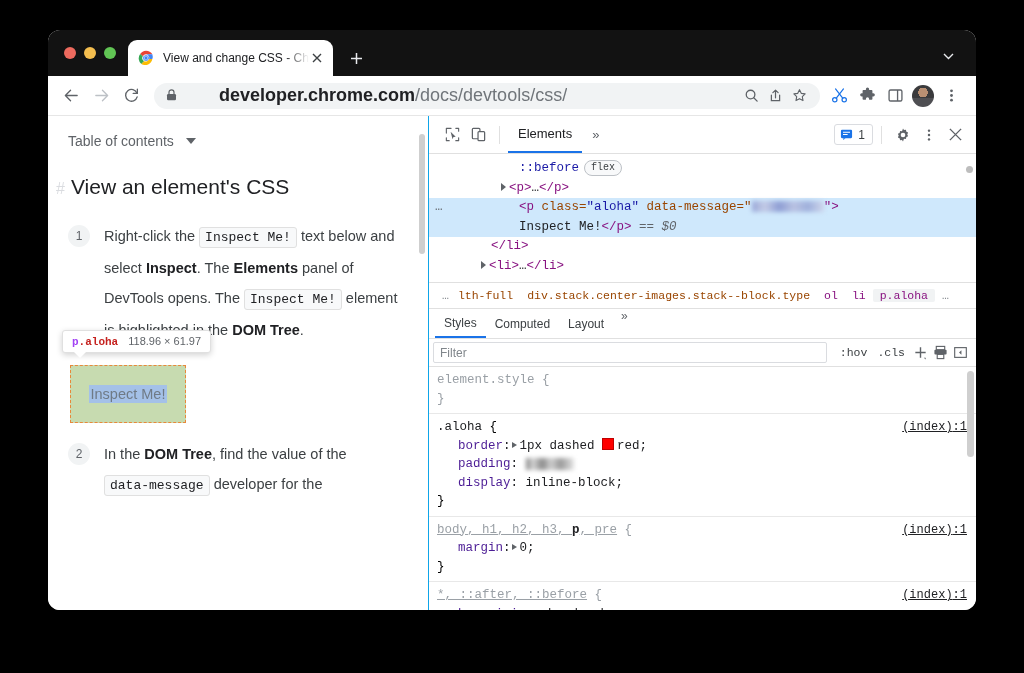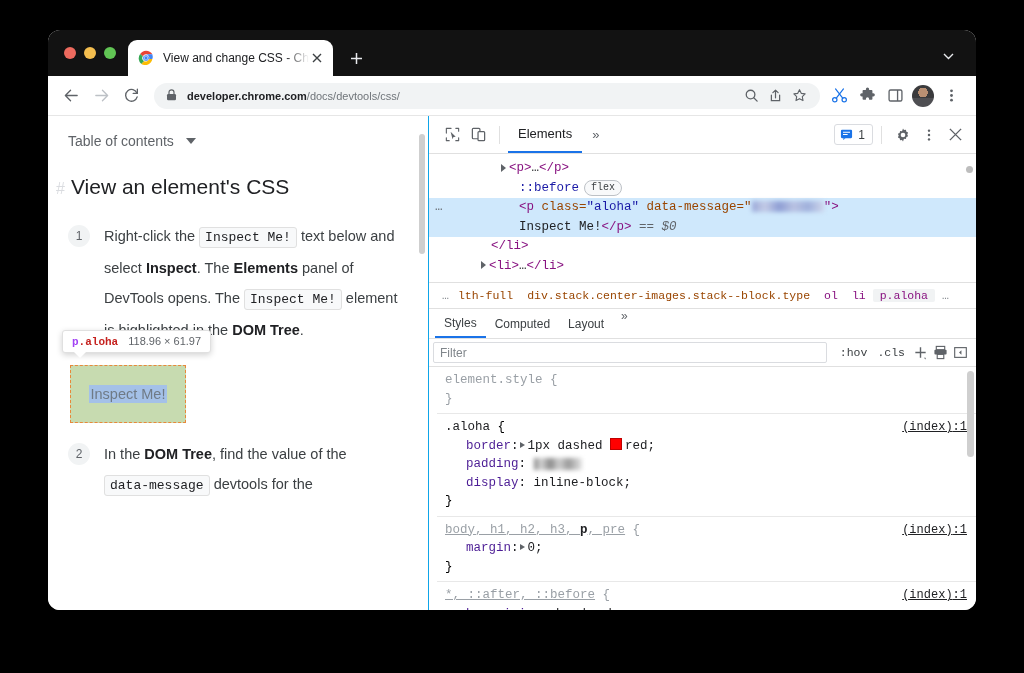--- a/index.html
+++ b/index.html
@@ -90,21 +90,21 @@
   .omnibox {
     flex: 1 1 auto; height: 26px;
     background: #f1f3f4;
     border-radius: 13px;
     display: flex; align-items: center;
     padding: 0 10px 0 12px;
     margin: 0 6px 0 6px;
     min-width: 0;
   }
   .lock { flex: 0 0 12px; margin-right: 9px; color: #5f6368; }
-  .url { font-size: 11px; color: #70757a; white-space: nowrap; overflow: hidden; }
+  .url { font-size: 18px; color: #70757a; white-space: nowrap; overflow: hidden; margin-left: 32px; }
   .url b { color: #202124; font-weight: 700; }
   .omni-actions { display: flex; align-items: center; gap: 2px; margin-left: auto; padding-left: 8px; }
   .omni-icon { width: 22px; height: 22px; display: flex; align-items: center; justify-content: center; color: #5f6368; }
   .tb-right { display: flex; align-items: center; gap: 2px; flex: 0 0 auto; }
   .tb-right .tb-btn { margin-right: 0; }
   .avatar {
     width: 22px; height: 22px; border-radius: 50%;
     background: radial-gradient(circle at 50% 34%, #b98f72 0 26%, transparent 27%),
                 linear-gradient(180deg,#3a3a3c 0 58%, #4e4e52 58% 100%);
     background-color: #c9c9c9;
@@ -325,21 +325,20 @@
   }
   .fb-icon { width: 20px; height: 20px; display: flex; align-items: center; justify-content: center; color: #5f6368; }
 
   .css-pane {
     flex: 1 1 auto;
     overflow: hidden;
     font-family: "Liberation Mono", monospace;
     font-size: 12.5px;
     line-height: 18.5px;
     position: relative;
-    margin-left: 8px;
   }
   .rule { border-bottom: 1px solid #e8e8e8; padding: 4px 8px 5px 8px; position: relative; }
   .rule.faded .sel, .rule.faded .brace { color: #9aa0a6; }
   .sel { color: #202124; }
   .sel .ua { color: #9aa0a6; text-decoration: underline; }
   .sel b { font-weight: 700; color: #202124; }
   .origin {
     position: absolute; right: 9px; top: 4px;
     color: #202124; font-size: 12px;
   }
@@ -514,21 +513,21 @@
               <span class="tt-sel"><span class="tag">p</span><span class="cls">.aloha</span></span>
               <span class="tt-dim">118.96 × 61.97</span>
             </div>
             <div class="inspect-box">
               <span class="inspect-text">Inspect Me!</span>
             </div>
           </div>
 
           <div class="step" style="margin-top:16px">
             <div class="step-num">2</div>
-            <div class="step-body"><span>In the </span><b>DOM Tree</b><span>, find the value of the </span><code class="inline">data-message</code><span> devtools for the </span></div>
+            <div class="step-body"><span>In the </span><b>DOM Tree</b><span>, find the value of the </span><code class="inline">data-message</code><span> developer for the </span></div>
           </div>
         </div>
       </div>
       <div class="page-scroll"></div>
     </div>
 
     <div class="devtools">
 
       <div class="dt-toolbar">
         <div class="dt-icon">
@@ -574,25 +573,25 @@
           </div>
           <div class="dt-icon">
             <svg width="15" height="15" viewBox="0 0 16 16">
                 <path d="M2 2l12 12M14 2L2 14" stroke="currentColor" stroke-width="1.5" fill="none"></path>
               </svg>
           </div>
         </div>
       </div>
 
       <div class="dom-tree">
+        <div class="dom-row" style="padding-left:90px">
+          <span class="pseudo">::before</span><span class="flexbadge">flex</span>
+        </div>
         <div class="dom-row" style="padding-left:72px">
           <span class="tri"></span><span class="tag">&lt;p&gt;</span><span class="txt">…</span><span class="tag">&lt;/p&gt;</span>
-        </div>
-        <div class="dom-row" style="padding-left:90px">
-          <span class="pseudo">::before</span><span class="flexbadge">flex</span>
         </div>
         <div class="dom-row sel" style="padding-left:90px">
           <span class="dots-gutter">…</span><span class="tag">&lt;p</span> <span class="attr">class</span><span class="attr">=</span><span class="val">"aloha"</span> <span class="attr">data-message</span><span class="attr">="</span><span class="blur-val"></span><span class="tag">"&gt;</span><br>
           <span style="display:inline-block;margin-left:0"><span class="txt">Inspect Me!</span><span class="tag">&lt;/p&gt;</span> <span class="eq">== $0</span></span>
         </div>
         <div class="dom-row" style="padding-left:62px">
           <span class="tag">&lt;/li&gt;</span>
         </div>
         <div class="dom-row" style="padding-left:52px">
           <span class="tri"></span><span class="tag">&lt;li&gt;</span><span class="txt">…</span><span class="tag">&lt;/li&gt;</span>

